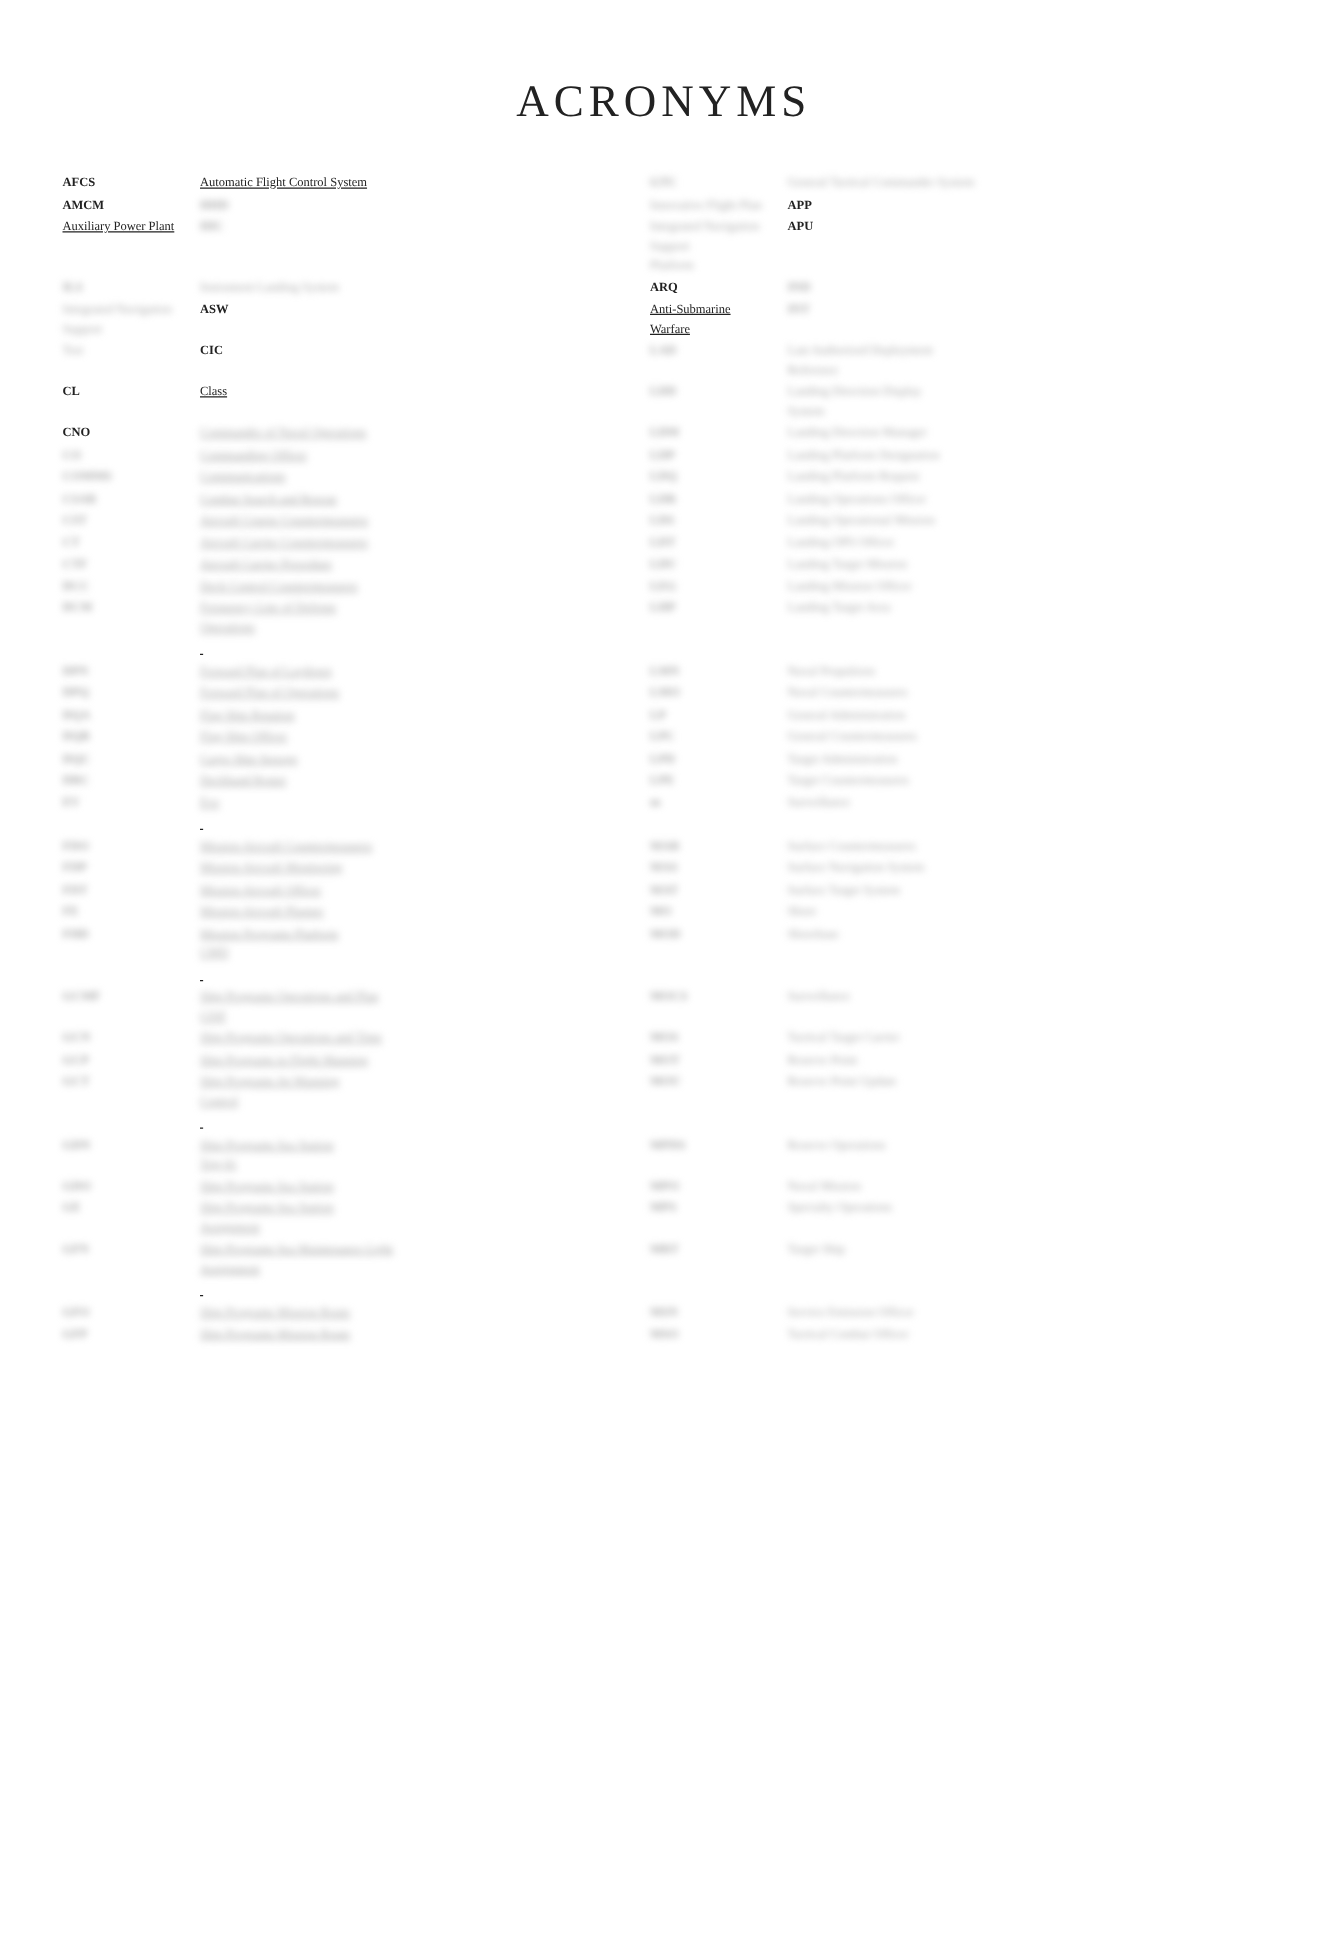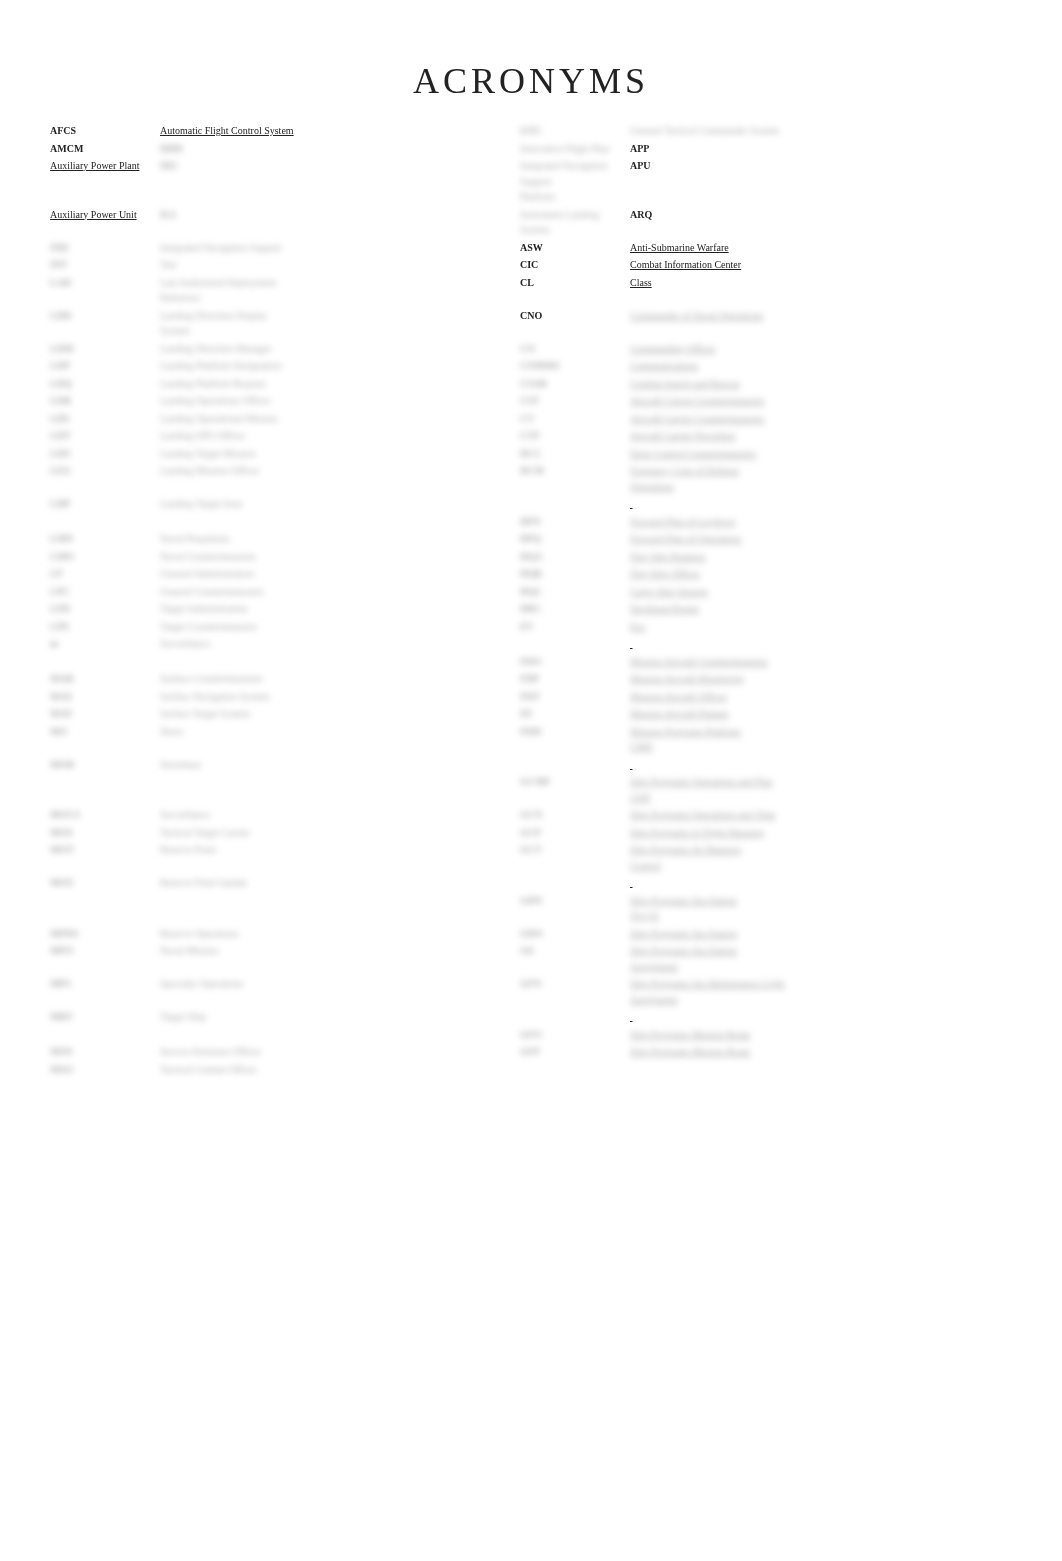--- a/index.html
+++ b/index.html
@@ -15,21 +15,21 @@
       min-height: 1561px;
       padding: 60px 50px;
       color: #222;
     }
 
     .page-title {
       text-align: center;
       font-size: 36px;
       font-weight: normal;
       letter-spacing: 4px;
-      margin-bottom: 20px;
+      margin-bottom: 36px;
       font-family: 'Times New Roman', Times, serif;
     }
 
     .acronyms-grid {
       display: grid;
       grid-template-columns: 110px 360px 110px 1fr;
       gap: 0;
       font-size: 10px;
       line-height: 1.55;
     }
@@ -80,35 +80,33 @@
   <div class="acronym-abbr">AMCM</div>
   <div class="acronym-abbr-right blurred">HHD</div>
   <div class="acronym-def-right blurred">Innovative Flight Plan</div>
 
   <div class="acronym-abbr">APP</div>
   <div class="acronym-def">Auxiliary Power Plant</div>
   <div class="acronym-abbr-right blurred">HIC</div>
   <div class="acronym-def-right blurred">Integrated Navigation Support<br>Platform</div>
 
   <div class="acronym-abbr">APU</div>
-  <div class="acronym-def">Auxiliary Power Unit</div>
   <div class="acronym-abbr-right blurred">ILS</div>
   <div class="acronym-def-right blurred">Instrument Landing System</div>
 
   <div class="acronym-abbr">ARQ</div>
   <div class="acronym-abbr-right blurred">IND</div>
   <div class="acronym-def-right blurred">Integrated Navigation Support</div>
 
   <div class="acronym-abbr">ASW</div>
   <div class="acronym-def">Anti-Submarine Warfare</div>
   <div class="acronym-abbr-right blurred">INT</div>
   <div class="acronym-def-right blurred">Test</div>
 
   <div class="acronym-abbr">CIC</div>
-  <div class="acronym-def">Combat Information Center</div>
   <div class="acronym-abbr-right blurred">LAD</div>
   <div class="acronym-def-right blurred">Last Authorized Deployment<br>Reference</div>
 
   <div class="acronym-abbr">CL</div>
   <div class="acronym-def">Class</div>
   <div class="acronym-abbr-right blurred">LDD</div>
   <div class="acronym-def-right blurred">Landing Direction Display<br>System</div>
 
   <div class="acronym-abbr">CNO</div>
   <div class="acronym-def blurred">Commander of Naval Operations</div>

